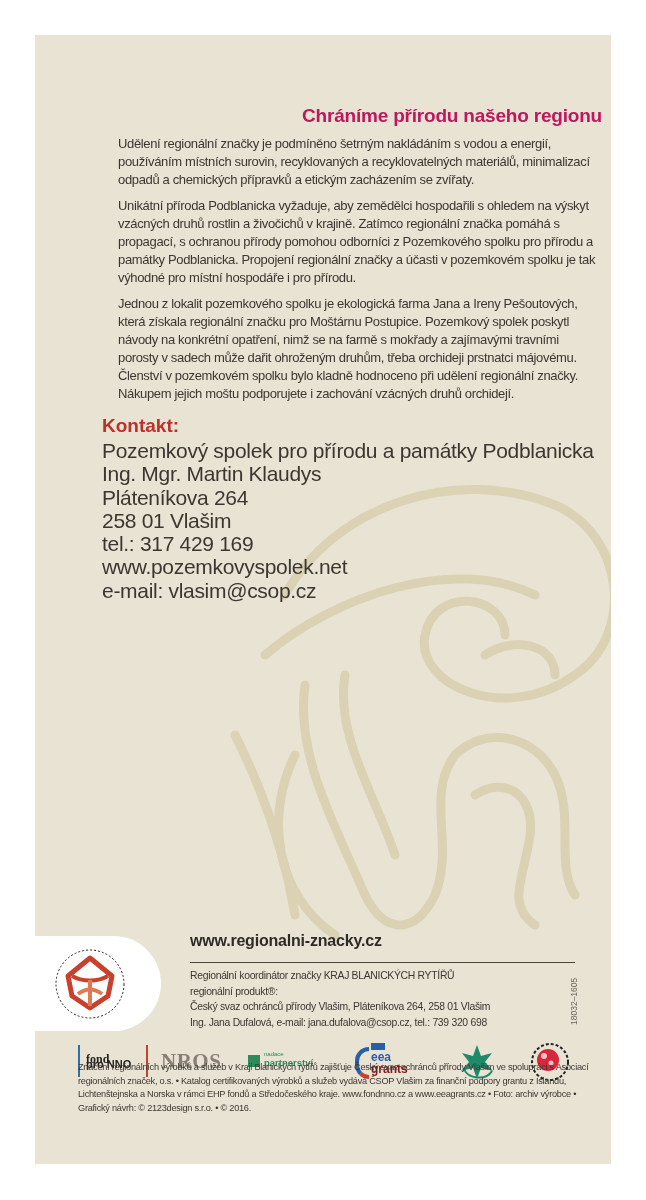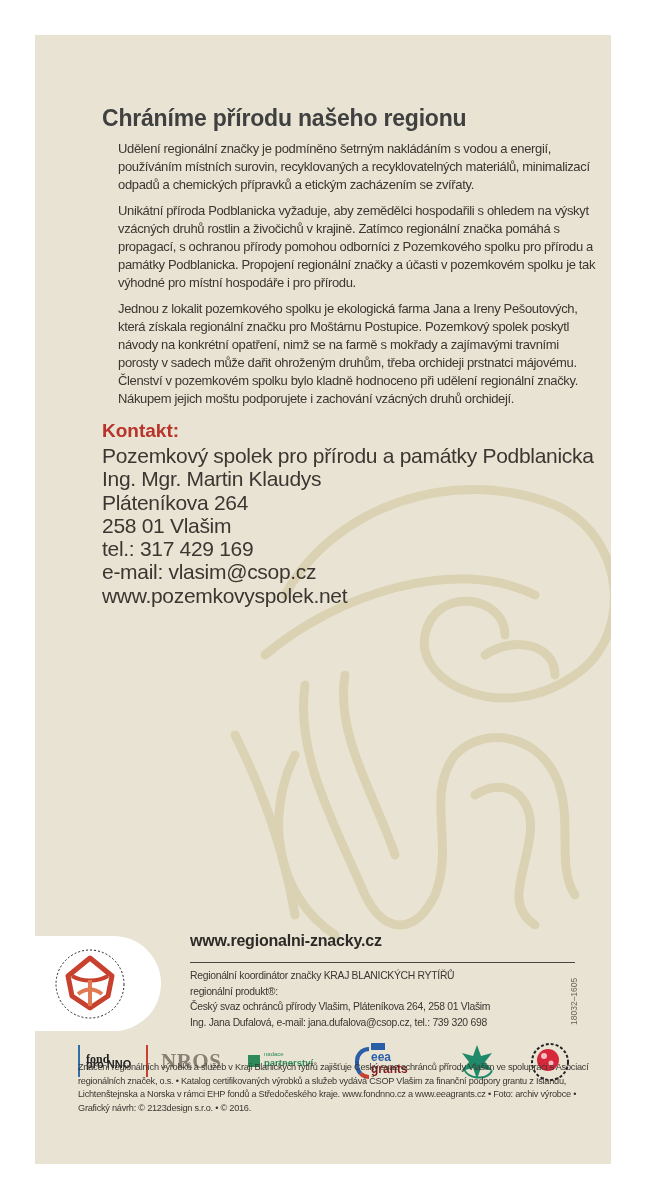--- a/index.html
+++ b/index.html
@@ -1,20 +1,20 @@
 <!DOCTYPE html>
 <html><head>
   <meta charset="utf-8">
   <style>
     html, body { margin:0; padding:0; background:#ffffff; }
     body { width:646px; height:1200px; position:relative; overflow:hidden; font-family:"Liberation Sans", sans-serif; }
     .panel { position:absolute; left:35px; top:35px; width:576px; height:1129px; background:#e9e3d3; overflow:hidden; }
     .deco { position:absolute; left:0; top:0; width:576px; height:1129px; }
     .content { position:absolute; left:67px; top:70px; width:500px; color:#3b3631; }
-    h2 { font-family:"Liberation Sans", sans-serif; color:#404040; font-size:23px; font-weight:bold; margin:0 0 8px 0; letter-spacing:-0.2px; }
+    h2 { font-family:"Liberation Sans", sans-serif; color:#be185d; font-size:19px; font-weight:bold; margin:0 0 8px 0; letter-spacing:-0.2px;text-align:right; }
     .para { font-size:13px; line-height:18px; margin:0 0 8px 16px; letter-spacing:-0.35px; }
     .contact-h { color:#b8332a; font-size:19px; font-weight:bold; margin:12px 0 2px 0; }
     .contact-line { font-size:21px; line-height:23.3px; letter-spacing:-0.3px; }
     .logo-tab { position:absolute; left:0; top:901px; width:126px; height:95px; background:#ffffff; border-radius:0 48px 48px 0; }
     .logo-tab svg { position:absolute; left:15px; top:8px; }
     .url { position:absolute; left:155px; top:897px; font-size:16px; font-weight:bold; color:#2e2a27; letter-spacing:-0.2px; }
     .url-rule { position:absolute; left:155px; top:927px; width:385px; height:1px; background:#4a4540; }
     .coord { position:absolute; left:155px; top:933px; width:380px; font-size:10.4px; line-height:15.5px; color:#3b3631; letter-spacing:-0.3px; }
     .vcode { position:absolute; left:534px; top:935px; font-size:8.5px; color:#6a645c; writing-mode:vertical-rl; transform:rotate(180deg); height:62px; text-align:center; }
     .logos { position:absolute; left:43px; top:1006px; width:500px; height:44px; }
@@ -44,22 +44,22 @@
     <p class="para">Udělení regionální značky je podmíněno šetrným nakládáním s vodou a energií, používáním místních surovin, recyklovaných a recyklovatelných materiálů, minimalizací odpadů a chemických přípravků a etickým zacházením se zvířaty.</p>
     <p class="para">Unikátní příroda Podblanicka vyžaduje, aby zemědělci hospodařili s ohledem na výskyt vzácných druhů rostlin a živočichů v krajině. Zatímco regionální značka pomáhá s propagací, s ochranou přírody pomohou odborníci z Pozemkového spolku pro přírodu a památky Podblanicka. Propojení regionální značky a účasti v pozemkovém spolku je tak výhodné pro místní hospodáře i pro přírodu.</p>
     <p class="para">Jednou z lokalit pozemkového spolku je ekologická farma Jana a Ireny Pešoutových, která získala regionální značku pro Moštárnu Postupice. Pozemkový spolek poskytl návody na konkrétní opatření, nimž se na farmě s mokřady a zajímavými travními porosty v sadech může dařit ohroženým druhům, třeba orchideji prstnatci májovému. Členství v pozemkovém spolku bylo kladně hodnoceno při udělení regionální značky. Nákupem jejich moštu podporujete i zachování vzácných druhů orchidejí.</p>
 
     <div class="contact-h">Kontakt:</div>
     <div class="contact-line">Pozemkový spolek pro přírodu a památky Podblanicka</div>
     <div class="contact-line">Ing. Mgr. Martin Klaudys</div>
     <div class="contact-line">Pláteníkova 264</div>
     <div class="contact-line">258 01 Vlašim</div>
     <div class="contact-line">tel.: 317 429 169</div>
+    <div class="contact-line">www.pozemkovyspolek.net</div>
     <div class="contact-line">e-mail: vlasim@csop.cz</div>
-    <div class="contact-line">www.pozemkovyspolek.net</div>
   </div>
 
   <div class="logo-tab">
     <svg width="80" height="80" viewBox="0 0 80 80">
       <circle cx="40" cy="40" r="34" fill="none" stroke="#222" stroke-width="1" stroke-dasharray="2 2"></circle>
       <path d="M40 14 L62 32 L58 52 L40 64 L22 52 L18 32 Z" fill="none" stroke="#c8402e" stroke-width="5" stroke-linejoin="round"></path>
       <path d="M22 32 C 32 38, 48 38, 58 32" fill="none" stroke="#c8402e" stroke-width="4"></path>
       <path d="M40 36 L40 62" fill="none" stroke="#e07a52" stroke-width="4"></path>
       <path d="M28 50 C 36 44, 44 44, 52 50" fill="none" stroke="#e07a52" stroke-width="4"></path>
     </svg>

